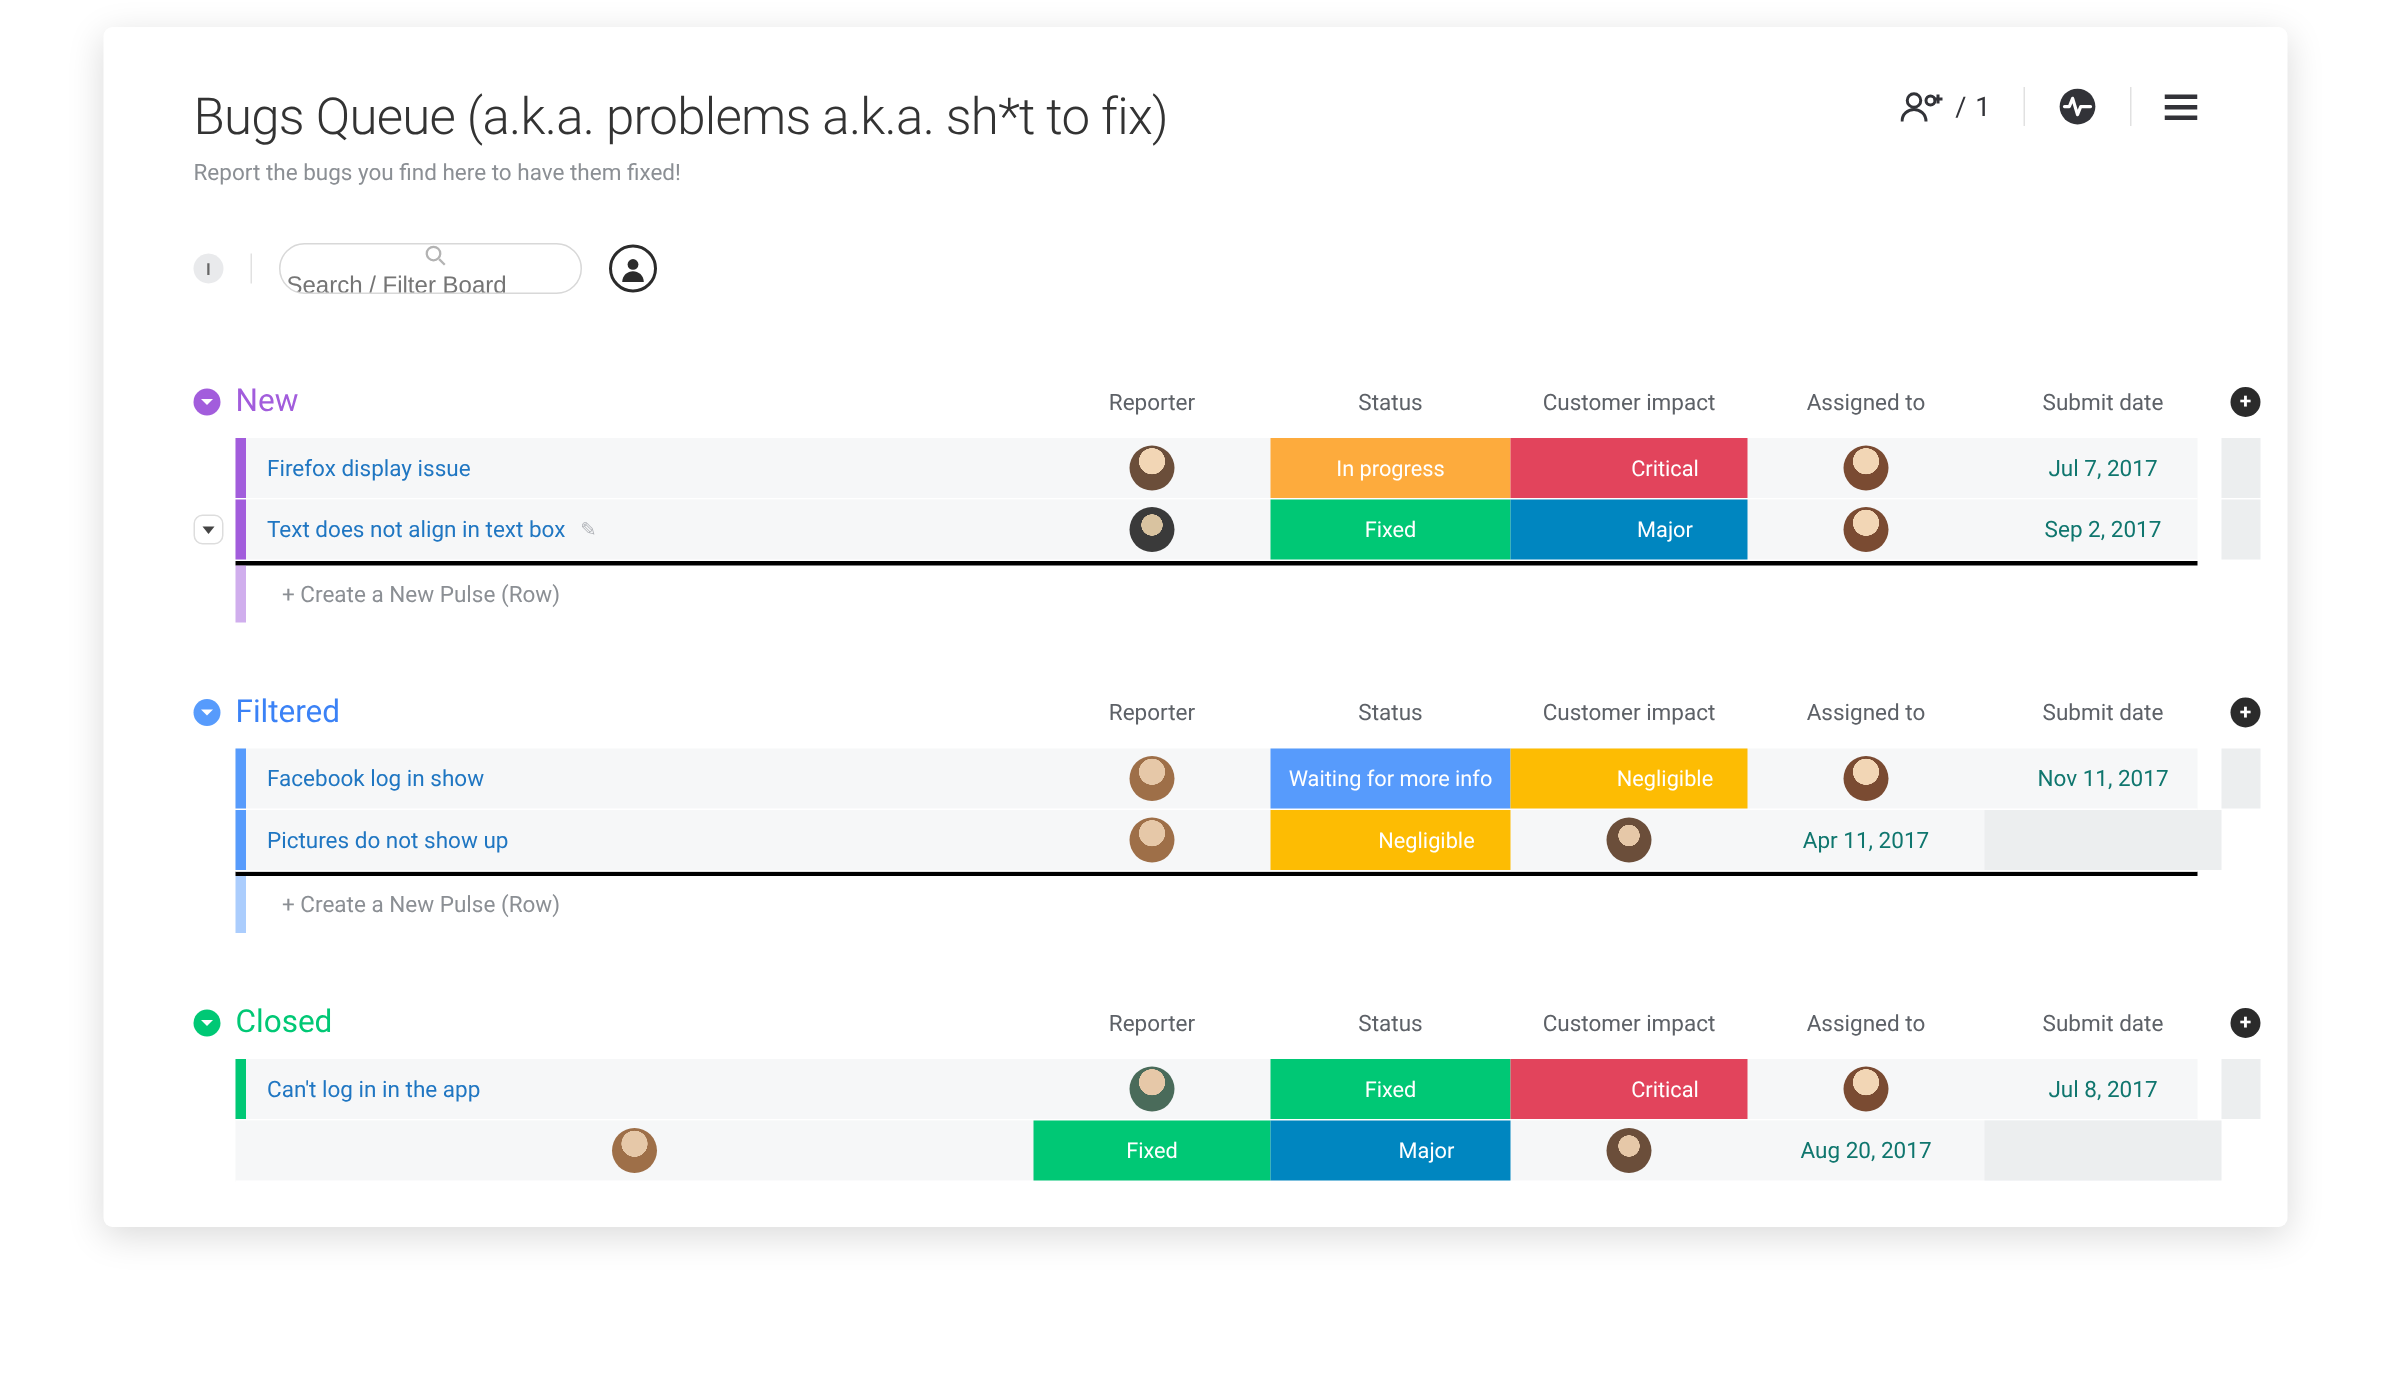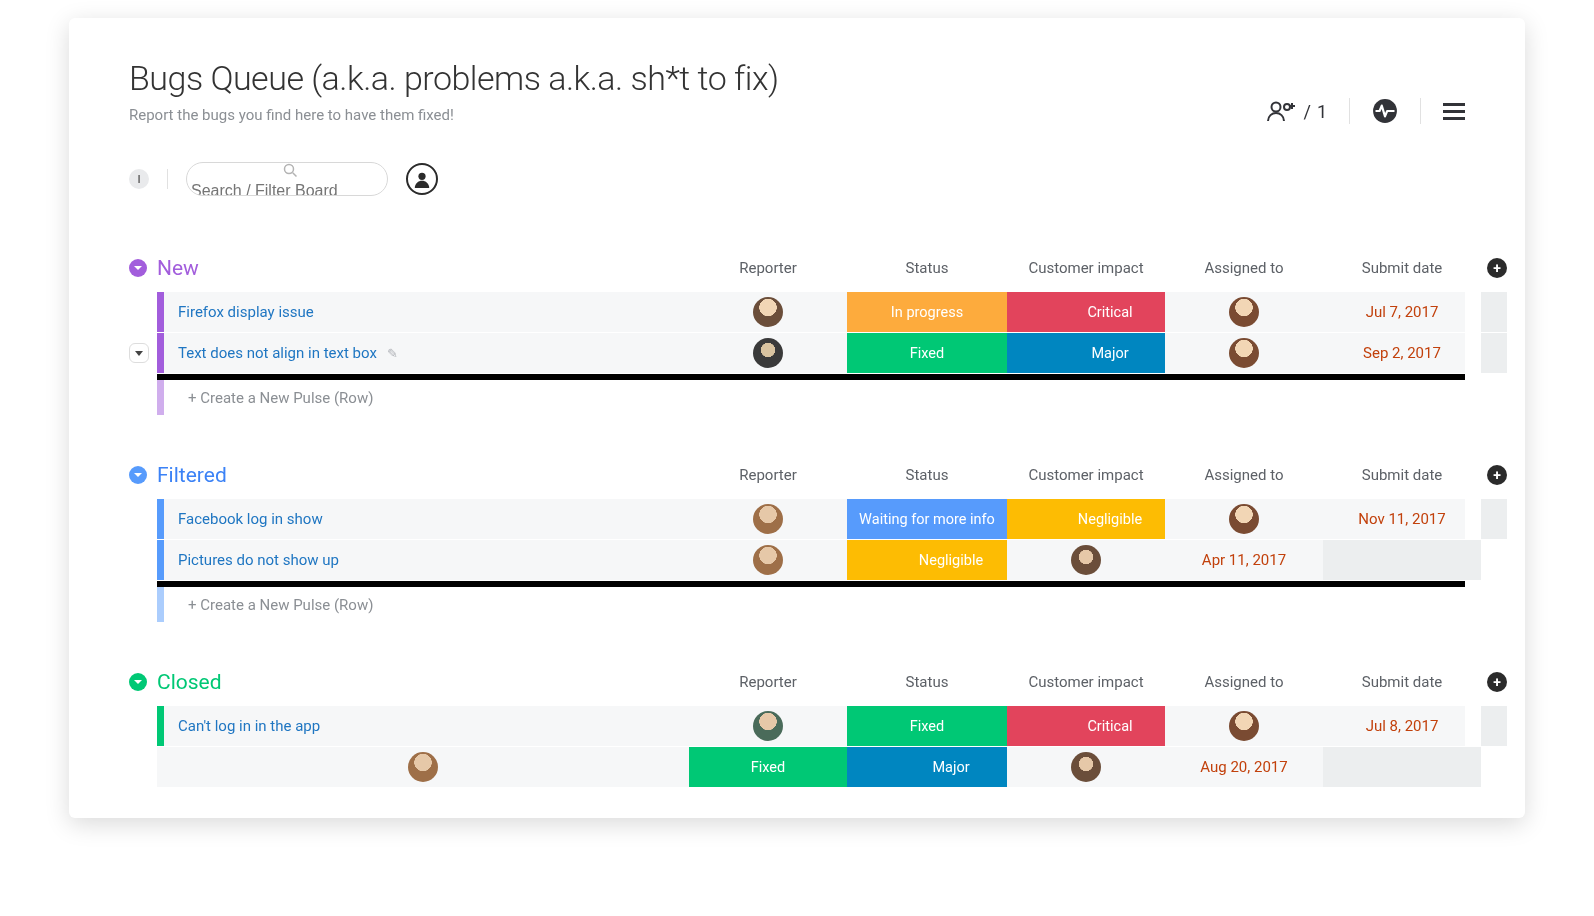--- a/index.html
+++ b/index.html
@@ -14,21 +14,21 @@
     background: #fff;
     border-radius: 6px;
     width: 1456px;
     height: 800px;
     margin: 18px auto;
     box-shadow: 0 6px 24px rgba(0,0,0,0.15);
     padding: 40px 60px 0 60px;
     position: relative;
     overflow: hidden;
   }
-  .title-row { display:flex; align-items:flex-end; justify-content:space-between; }
+  .title-row { display:flex; align-items:flex-start; justify-content:space-between; }
   .title { font-size: 34px; font-weight: 300; color:#333; letter-spacing:-0.5px;}
   .subtitle { font-size:15px; color:#8b8f94; margin-top:8px; font-weight:400;}
   .top-actions { display:flex; align-items:center; gap:22px; fill:#323338; color:#323338;}
   .members { display:flex; align-items:center; gap:6px; font-size:18px;}
   .divider-v { width:1px; height:26px; background:#e1e1e1;}
   .icon-btn { cursor:pointer; display:inline-flex; align-items:center; justify-content:center;}
   .toolbar { display:flex; align-items:center; gap:18px; margin-top:38px;}
   .info-circle { width:20px;height:20px;border-radius:50%;background:#e9eaec;display:flex;align-items:center;justify-content:center;font-size:11px;color:#666;font-weight:600;}
   .search-wrap { display:flex; align-items:center; border:1px solid #d8d8d8; border-radius:18px; height:34px; overflow:hidden;flex-direction:column;}
   .search-wrap input { border:none; outline:none; height:100%; padding:0 10px 0 4px; font-size:16px; color:#666; width:200px; background:transparent;}
@@ -53,23 +53,23 @@
   .row { display:grid; grid-template-columns: 532px 158px 160px 158px 158px 158px 26px; align-items:center; height:41px; background:#f6f7f8; border-bottom:1px solid #fff; position:relative;}
   .row .name-cell { display:flex; align-items:center; height:100%;}
   .color-bar { width:7px; height:100%; flex:0 0 7px;}
   .row-name { padding-left:14px; font-size:15px; color:#1f76c2; display:flex; align-items:center; gap:10px;}
   .row-edit-icon { color:#b0b3b8; font-size:13px;}
   .row-expand-btn { position:absolute; left:-28px; top:50%; transform:translateY(-50%); width:20px;height:20px;border-radius:6px;background:#fff;border:1px solid #ddd;display:flex;align-items:center;justify-content:center;}
   .row-expand-btn::after{content:""; border-left:4px solid transparent;border-right:4px solid transparent;border-top:5px solid #444;}
   .avatar { width:30px;height:30px;border-radius:50%; margin:0 auto; background:#cfbba7; display:flex;align-items:center;justify-content:center;font-size:10px;color:#fff;overflow:hidden;}
   .status-cell { height:100%; display:flex;align-items:center;justify-content:center; color:#fff; font-size:14.5px; }
   .impact-cell { height:100%; display:flex;align-items:center;justify-content:center; color:#fff; font-size:14.5px;padding-left:48px; }
-  .date-cell { text-align:center; font-size:15px; color:#c2410c;}
+  .date-cell { text-align:center; font-size:15px; color:#0f766e;}
   .tail-cell { height:100%; background:#eceeef;}
-  .create-row { display:grid; grid-template-columns: 532px 1fr; height:41px; background:#fff; border-top:6px solid #000000;}
+  .create-row { display:grid; grid-template-columns: 532px 1fr; height:41px; background:#fff; border-top:3px solid #000000;}
   .create-row .name-cell { display:flex; align-items:center; height:100%;}
   .create-row .color-bar { opacity:0.5;}
   .create-text { padding-left:24px; font-size:15px; color:#8b8f94;}
   
   .av-g1{background: radial-gradient(circle at 50% 35%, #f2d6b5 35%, #6b4e3a 36%);}
   .av-g2{background: radial-gradient(circle at 50% 40%, #d9c3a0 30%, #3a3a3a 31%);}
   .av-g3{background: radial-gradient(circle at 50% 35%, #f2d6b5 35%, #7a4b32 36%);}
   .av-g4{background: radial-gradient(circle at 50% 35%, #e6c8a8 35%, #9e6f48 36%);}
   .av-g5{background: radial-gradient(circle at 50% 35%, #e6c8a8 35%, #4a6b5a 36%);}
   .av-g6{background: radial-gradient(circle at 50% 40%, #e6c8a8 30%, #6b4e3a 31%);}

